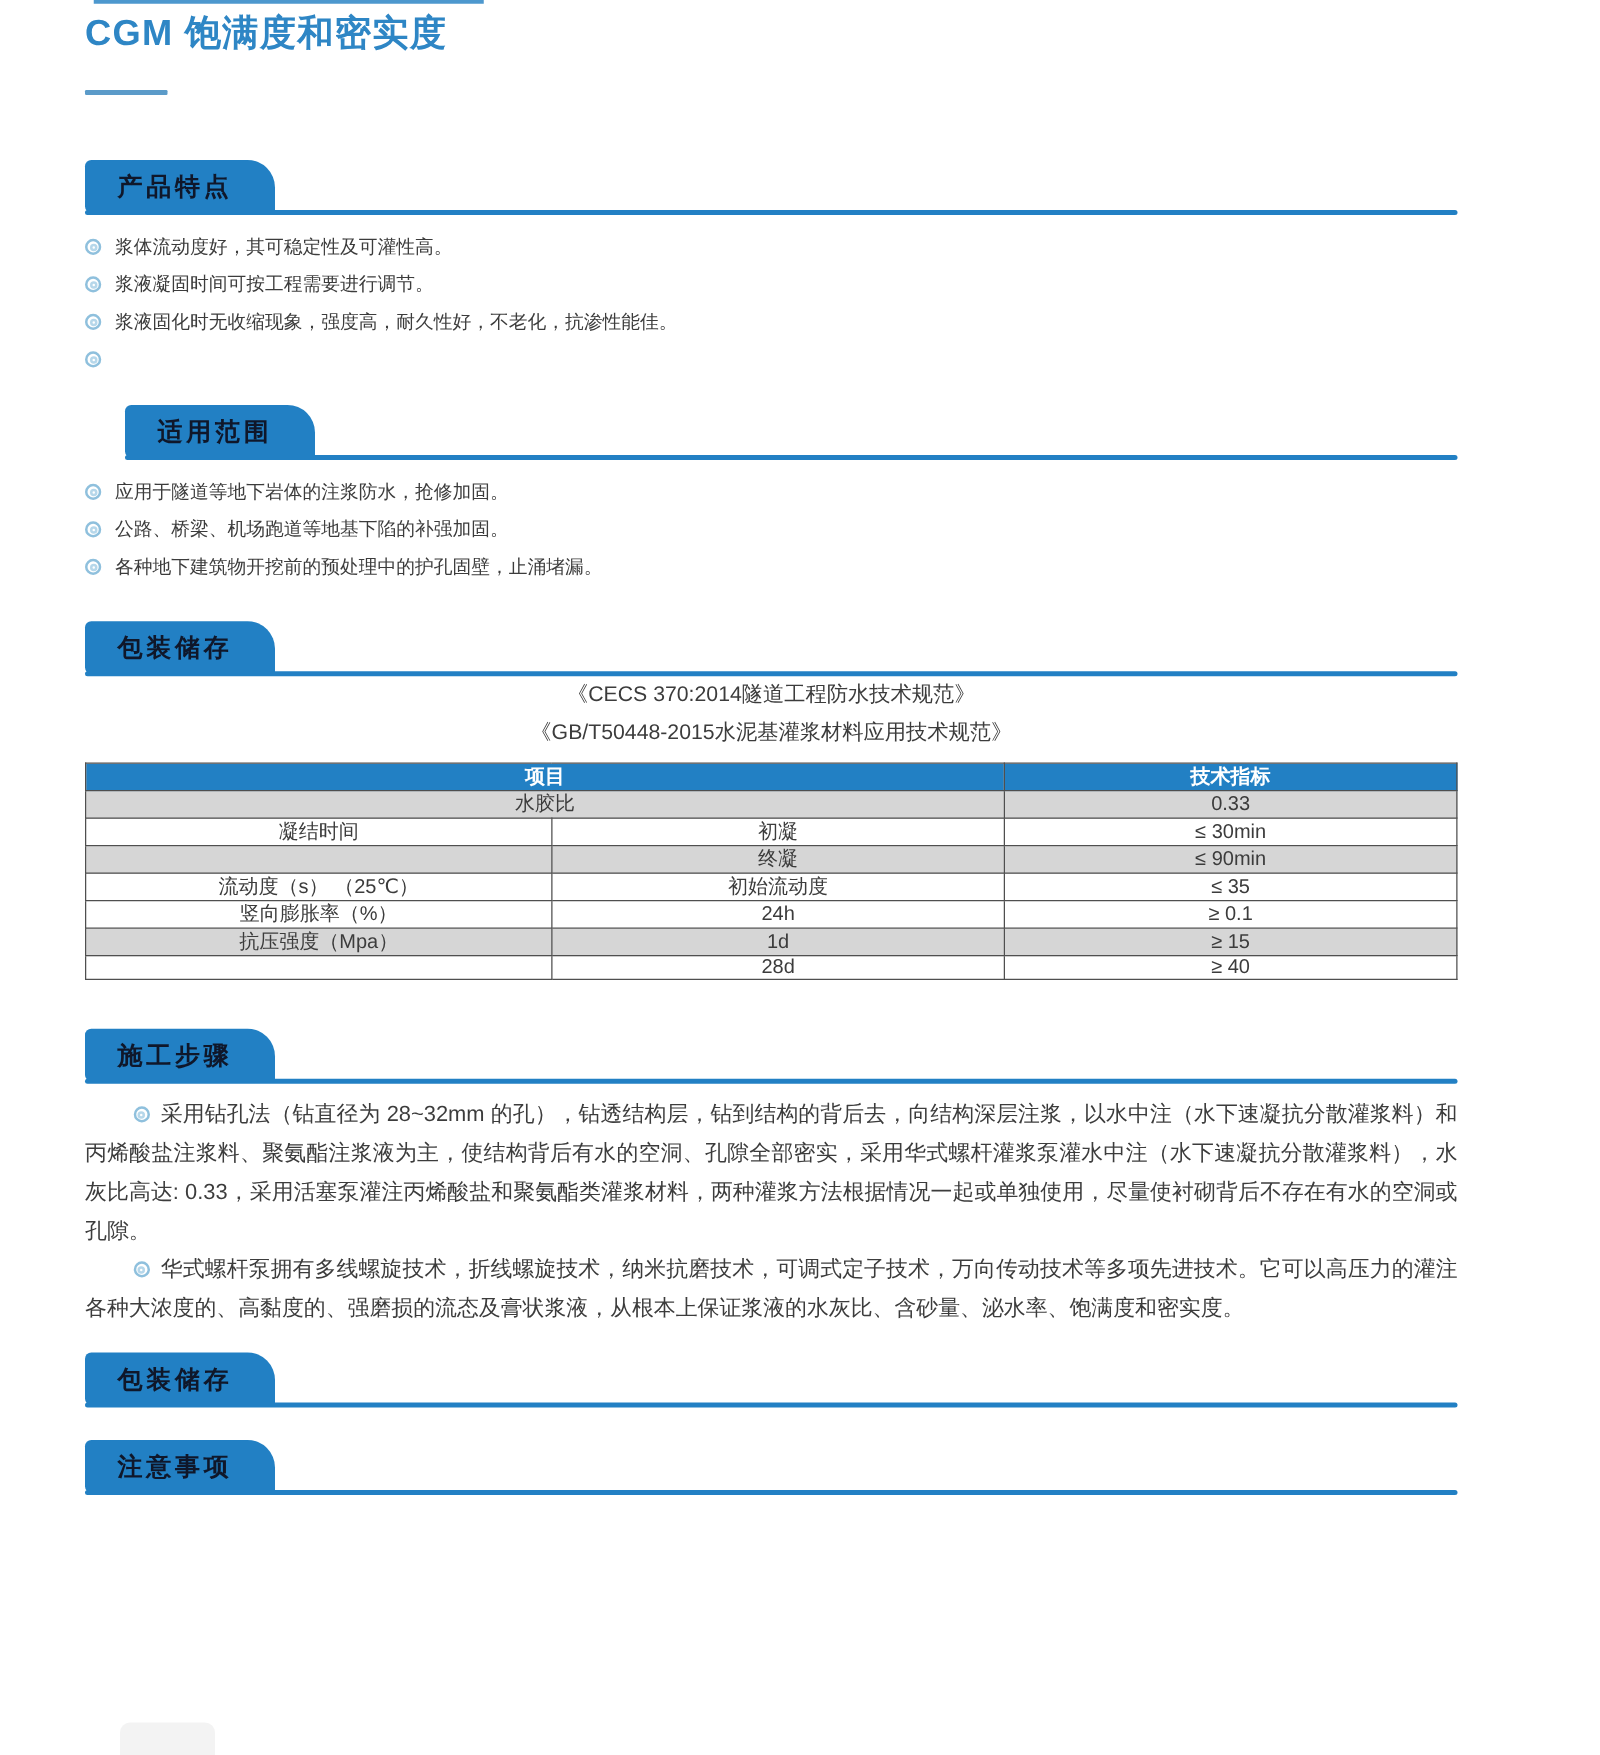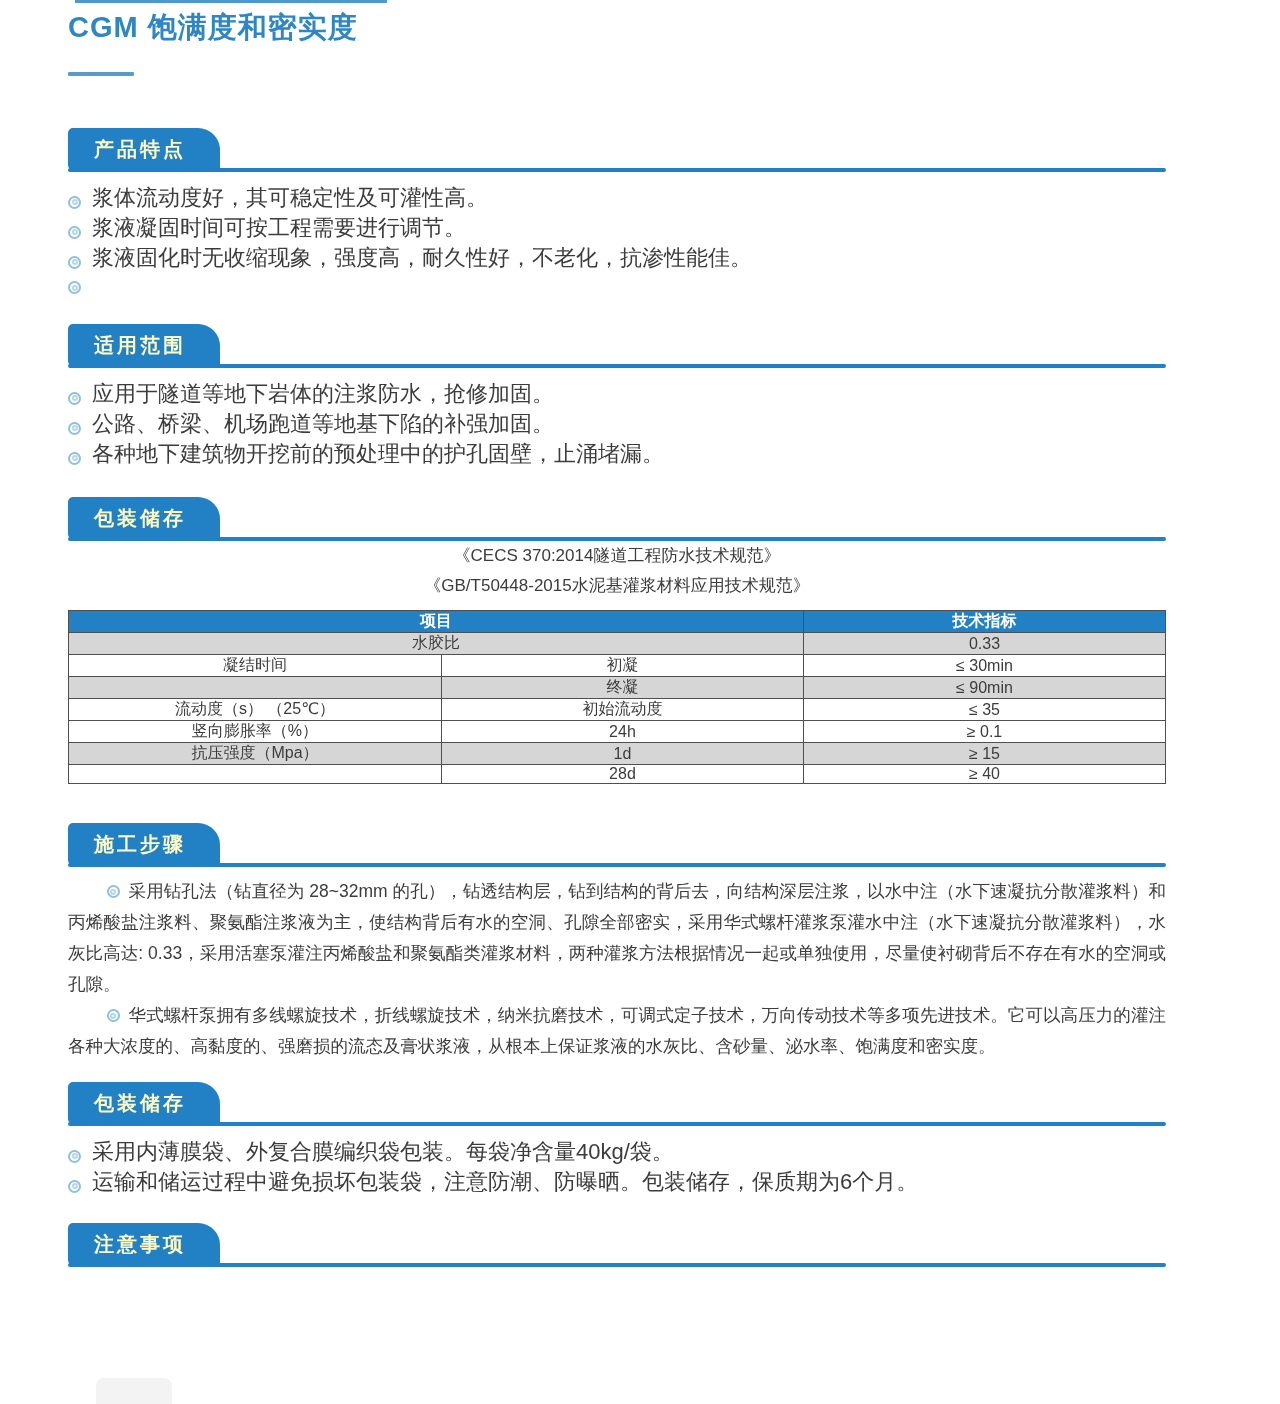--- a/index.html
+++ b/index.html
@@ -18,29 +18,29 @@
     color:var(--text);
   }
   .page{position:relative;padding:8px 114px 0 68px;}
   .top-strip{position:absolute;top:0;left:75px;width:312px;height:3px;background:var(--title);opacity:.85;}
   .doc-title{font-size:29px;line-height:38px;font-weight:bold;color:var(--title);letter-spacing:1px;}
   .title-dash{width:66px;height:4px;background:#5b9bc9;margin-top:26px;border-radius:1px;}
 
   .section-head{position:relative;}
   .section-tab{
     display:inline-block;position:relative;z-index:2;
-    background:var(--accent);color:#fef9c3;
+    background:var(--accent);color:#0f172a;
     font-size:20px;font-weight:bold;letter-spacing:3px;
     padding:8px 34px 7px 26px;
     border-radius:5px 22px 0 5px;
   }
   .section-rule{height:4px;background:var(--accent);border-radius:2px;margin-top:-2px;position:relative;z-index:1;}
 
   ul.blist{list-style:none;margin-top:11px;}
-  ul.blist li{display:flex;align-items:center;gap:11px;font-size:22px;line-height:30px;}
+  ul.blist li{display:flex;align-items:flex-start;gap:11px;font-size:15px;line-height:30px;}
   .bullet{
     flex:0 0 auto;margin-top:8px;width:13px;height:13px;
     border:2px solid var(--bullet);border-radius:50%;position:relative;
   }
   .bullet::after{
     content:"";position:absolute;inset:1.5px;
     border:2px solid #b6d7ea;border-radius:50%;
   }
 
   .standards{text-align:center;font-size:17px;line-height:30px;}
@@ -61,21 +61,21 @@
   .inline-bullet{
     display:inline-block;width:13px;height:13px;vertical-align:-1px;
     border:2px solid var(--bullet);border-radius:50%;position:relative;margin-right:9px;
   }
   .inline-bullet::after{
     content:"";position:absolute;inset:1.5px;
     border:2px solid #b6d7ea;border-radius:50%;
   }
 
   .mt-sec1{margin-top:52px;}
-  .mt-sec2{margin-top:30px;}
+  .mt-sec2{margin-top:30px;margin-left:32px;}
   .mt-sec3{margin-top:28px;}
   .mt-sec4{margin-top:39px;}
   .mt-sec5{margin-top:20px;}
   .mt-sec6{margin-top:26px;}
 
   .watermark{
     position:absolute;left:96px;bottom:0;width:76px;height:26px;
     background:#e9e9e9;opacity:.55;border-radius:8px 8px 0 0;
   }
 </style>
@@ -195,30 +195,20 @@
   </div>
   <div class="paras">
     <p><span class="inline-bullet"></span><span>采用钻孔法（钻直径为 28~32mm 的孔），钻透结构层，钻到结构的背后去，向结构深层注浆，以水中注（水下速凝抗分散灌浆料）和丙烯酸盐注浆料、聚氨酯注浆液为主，使结构背后有水的空洞、孔隙全部密实，采用华式螺杆灌浆泵灌水中注（水下速凝抗分散灌浆料），水灰比高达: 0.33，采用活塞泵灌注丙烯酸盐和聚氨酯类灌浆材料，两种灌浆方法根据情况一起或单独使用，尽量使衬砌背后不存在有水的空洞或孔隙。</span></p>
     <p><span class="inline-bullet"></span><span>华式螺杆泵拥有多线螺旋技术，折线螺旋技术，纳米抗磨技术，可调式定子技术，万向传动技术等多项先进技术。它可以高压力的灌注各种大浓度的、高黏度的、强磨损的流态及膏状浆液，从根本上保证浆液的水灰比、含砂量、泌水率、饱满度和密实度。</span></p>
   </div>
 
   <div class="section-head mt-sec5">
     <div class="section-tab">包装储存</div>
     <div class="section-rule"></div>
   </div>
-  <ul class="blist">
-    <li>
-        <span class="bullet"></span>
-        <span>采用内薄膜袋、外复合膜编织袋包装。每袋净含量40kg/袋。</span>
-      </li>
-    <li>
-        <span class="bullet"></span>
-        <span>运输和储运过程中避免损坏包装袋，注意防潮、防曝晒。包装储存，保质期为6个月。</span>
-      </li>
-  </ul>
 
   <div class="section-head mt-sec6">
     <div class="section-tab">注意事项</div>
     <div class="section-rule"></div>
   </div>
 
 </div>
 
 <div class="watermark"></div>
 

